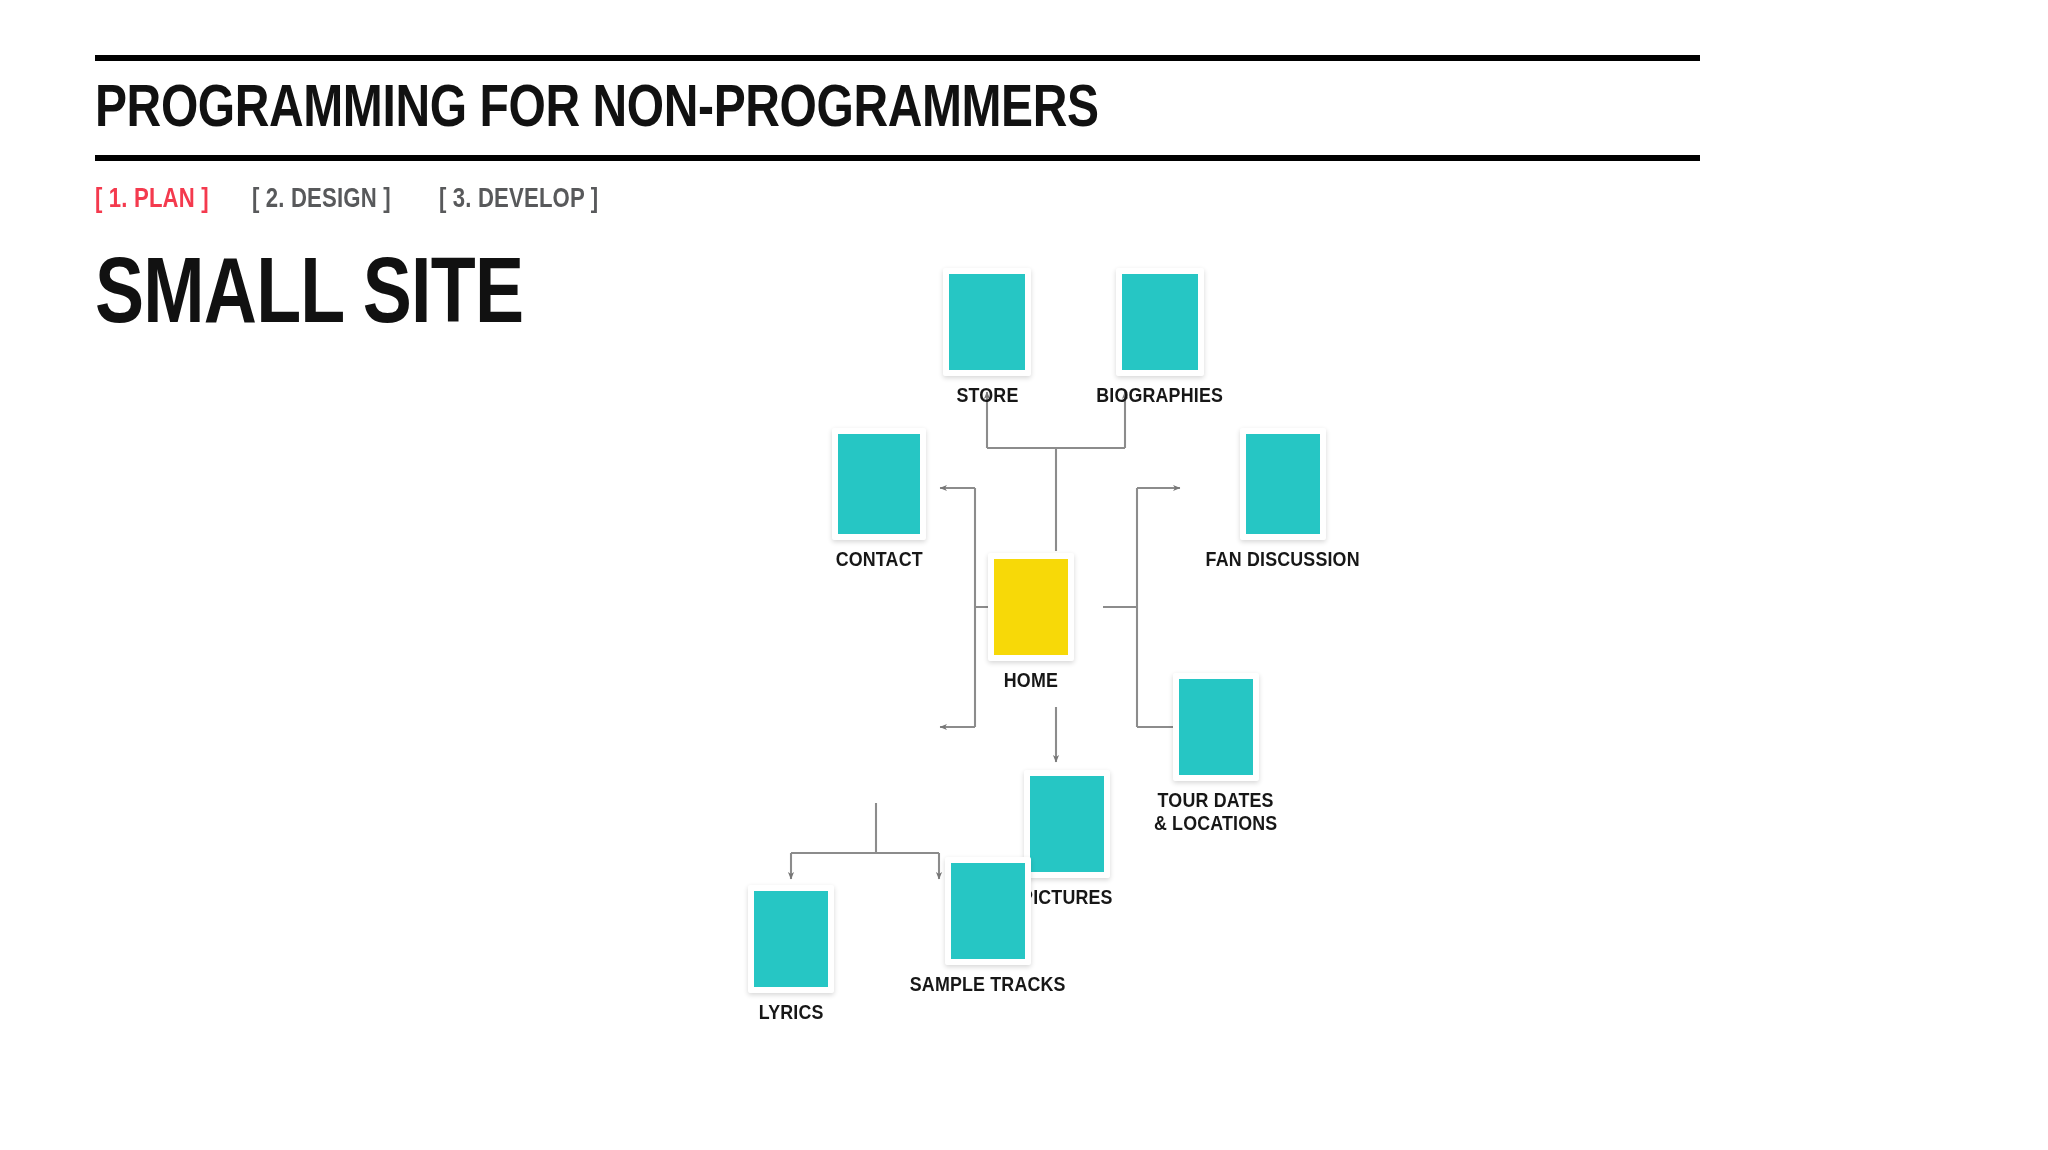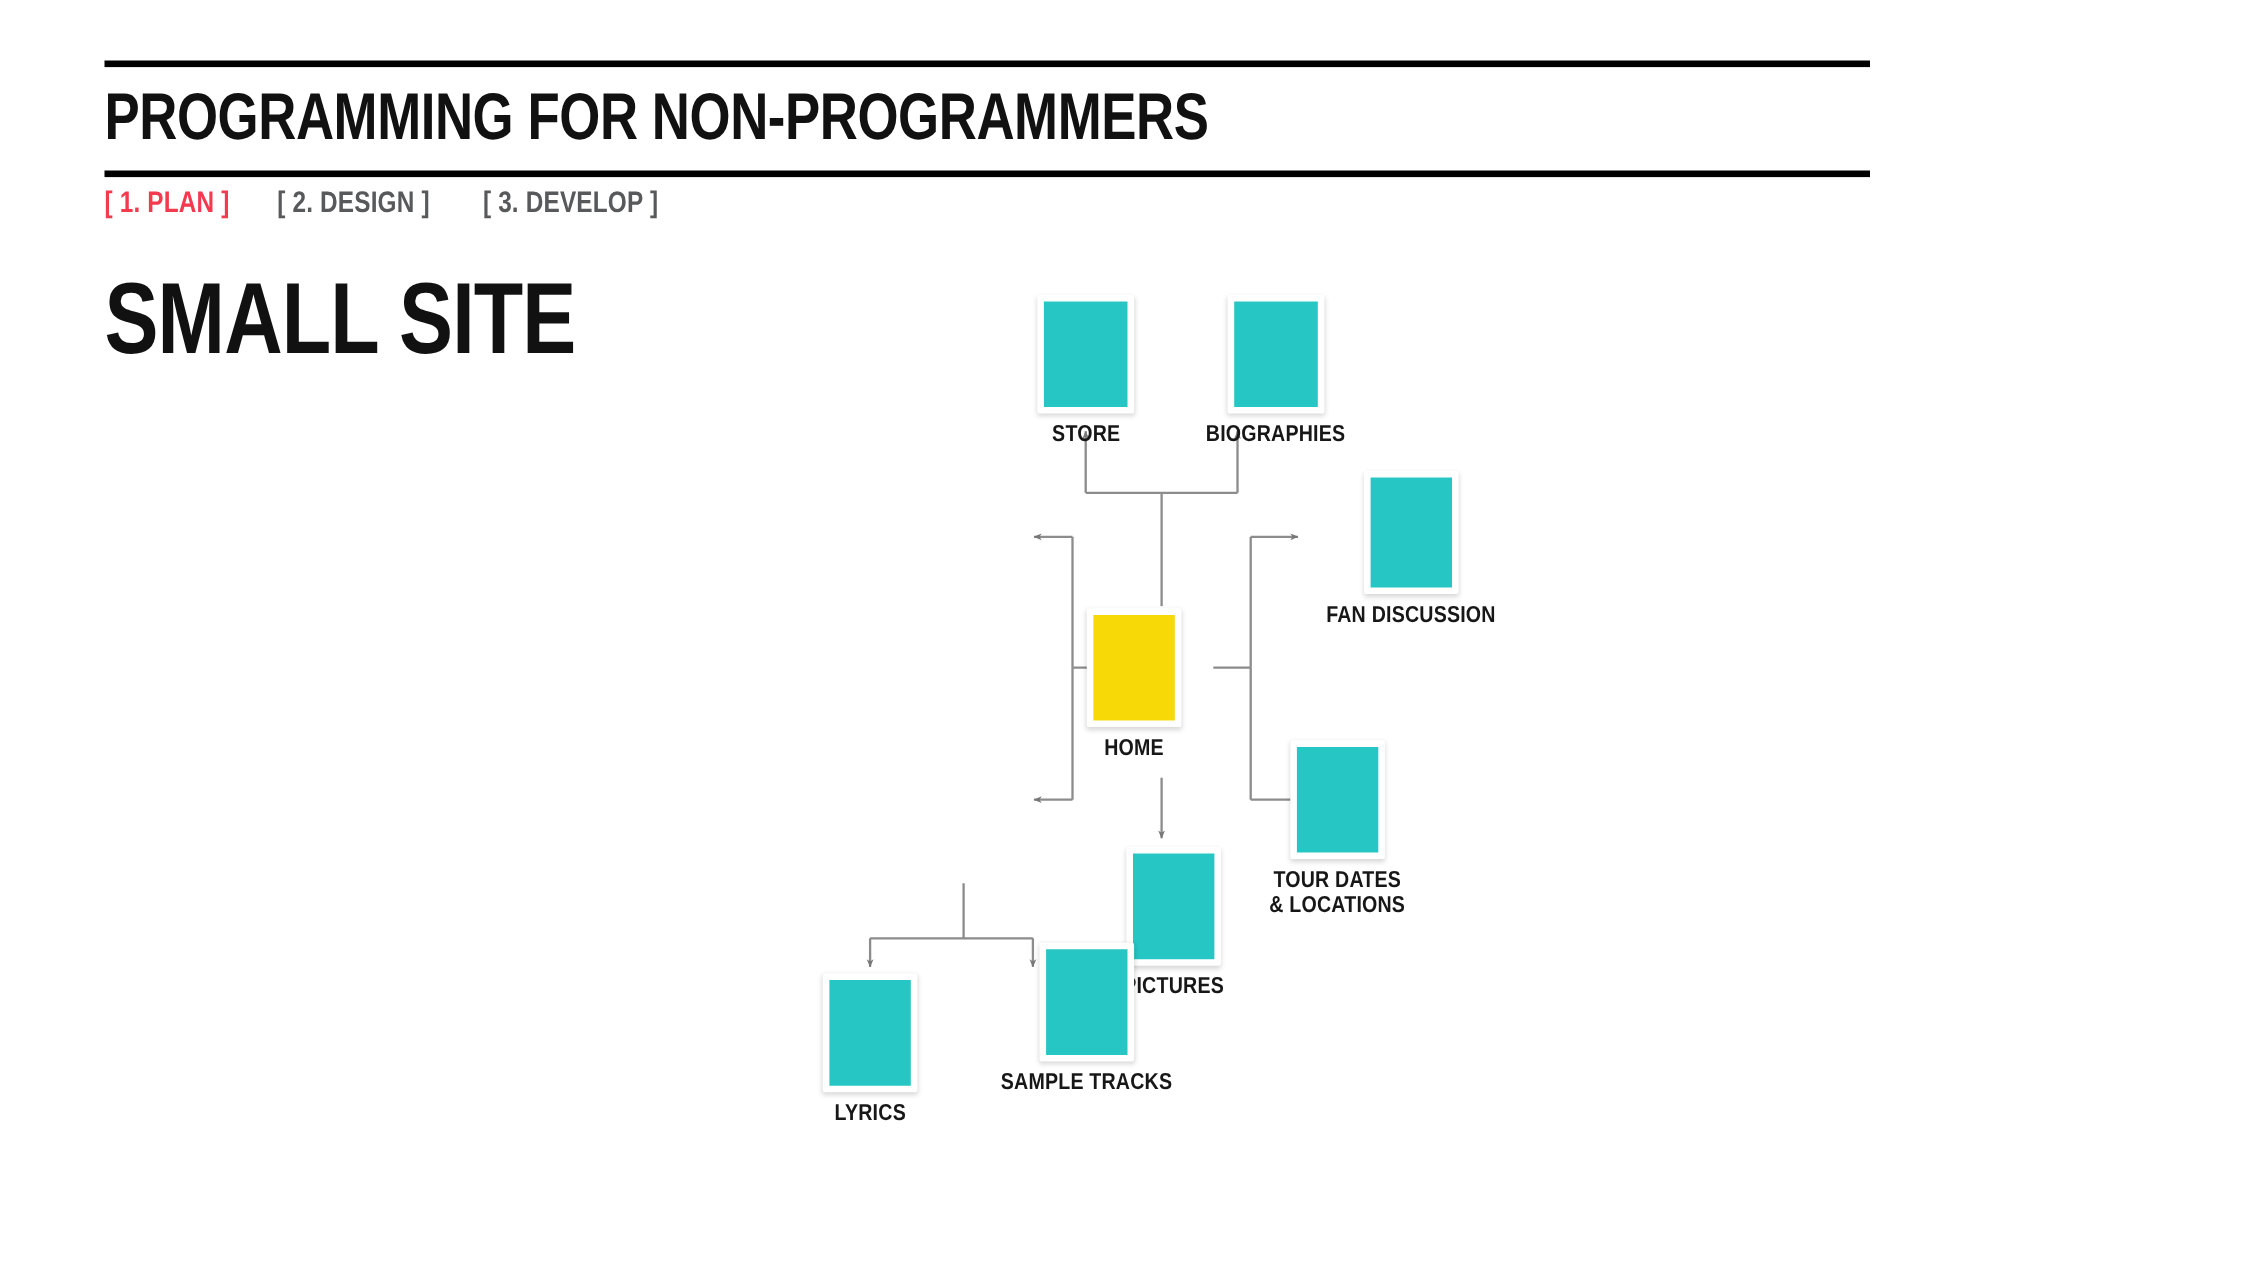--- a/index.html
+++ b/index.html
@@ -47,21 +47,21 @@
     letter-spacing: -0.5px;
     color: #111111;
     transform: scaleX(0.80);
     transform-origin: left top;
     white-space: nowrap;
   }
   
   #nav {
     position: absolute;
     left: 95px;
-    top: 168px;
+    top: 182px;
     display: flex;
     align-items: baseline;
     gap: 0px;
     white-space: nowrap;
   }
   .nav-item {
     font-family: "Liberation Sans Narrow", "Liberation Sans", sans-serif;
     font-weight: 700;
     font-size: 27px;
     line-height: 32px;
@@ -194,20 +194,24 @@
     <div class="node" style="left:1085px; top:268px;">
       <div class="card" style="width: 88px; height: 108px; background: rgb(38, 198, 196);"></div>
       <div class="label">BIOGRAPHIES</div>
     </div>
 
     <div class="node" style="left:943px; top:268px;">
       <div class="card" style="width: 88px; height: 108px; background: rgb(38, 198, 196);"></div>
       <div class="label">STORE</div>
     </div>
 
+    <div class="node" style="left:828px; top:428px;">
+      <div class="card" style="width: 94px; height: 112px; background: rgb(38, 198, 196);"></div>
+      <div class="label">CONTACT</div>
+    </div>
 
     <div class="node" style="left:1192px; top:428px;">
       <div class="card" style="width: 86px; height: 112px; background: rgb(38, 198, 196);"></div>
       <div class="label">FAN DISCUSSION</div>
     </div>
 
     <div class="node home" style="left:988px; top:553px;">
       <div class="card" style="width: 86px; height: 108px; background: rgb(247, 217, 8);"></div>
       <div class="label">HOME</div>
     </div>

